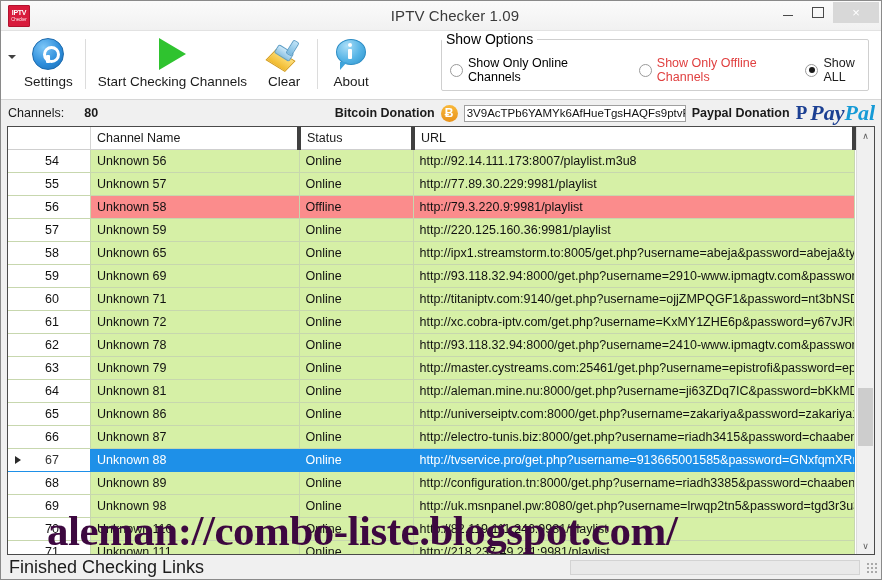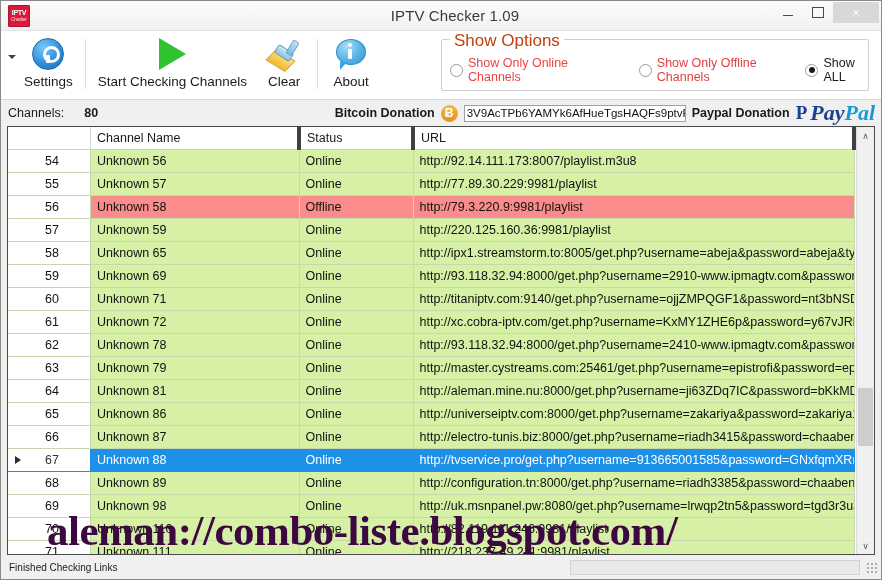--- a/index.html
+++ b/index.html
@@ -199,23 +199,23 @@
   }
 
   
   .show-options {
     position: absolute; left: 440px; top: 8px;
     width: 428px; height: 52px;
     border: 1px solid #cfcfcf; border-radius: 2px;
     box-sizing: border-box;
   }
   .group-caption {
-    position: absolute; left: 8px; top: -9px;
+    position: absolute; left: 0; top: -9px;
     background: #ffffff; padding: 0 4px;
-    font-size: 17px; color: #c2410c;
+    font-size: 14px; color: #000000;
   }
   .radios {
     position: absolute; left: 0; right: 0; bottom: 6px;
     display: flex; align-items: center;
     font-size: 12.5px;
   }
   .radio-item { display: flex; align-items: center; cursor: default; }
   .rdot {
     width: 13px; height: 13px; border-radius: 50%;
     background: #ffffff;
@@ -343,21 +343,21 @@
     pointer-events: none;
     white-space: nowrap;
   }
 
   
   .statusbar {
     flex: 0 0 24px; height: 24px;
     background: #f0f0f0;
     display: flex; align-items: center;
     padding: 0 4px 0 8px;
-    font-size: 10px; color: #1b1b1b;
+    font-size: 18px; color: #1b1b1b;
     position: relative;
   }
   .status-progress {
     margin-left: auto; width: 290px; height: 15px;
     background: #e9e9e9; border: 1px solid #d3d3d3;
     box-sizing: border-box;
   }
   .grip {
     width: 12px; height: 12px; margin-left: 5px;
     background-image:
@@ -436,21 +436,21 @@
         </div>
       </div>
       <div class="tlabel">About</div>
     </div>
 
     <div class="show-options">
       <div class="group-caption">Show Options</div>
       <div class="radios">
         <div class="radio-item" style="margin-left:8px;">
           <span class="rdot"></span>
-          <span style="color:#ef4444;">Show Only Online Channels</span>
+          <span style="color:#000000;">Show Only Online Channels</span>
         </div>
         <div class="radio-item" style="margin-left:42px;">
           <span class="rdot"></span>
           <span style="color:#e04040;">Show Only Offline Channels</span>
         </div>
         <div class="radio-item" style="margin-left:20px;">
           <span class="rdot checked"></span>
           <span style="color:#1b1b1b;">Show ALL</span>
         </div>
       </div>

